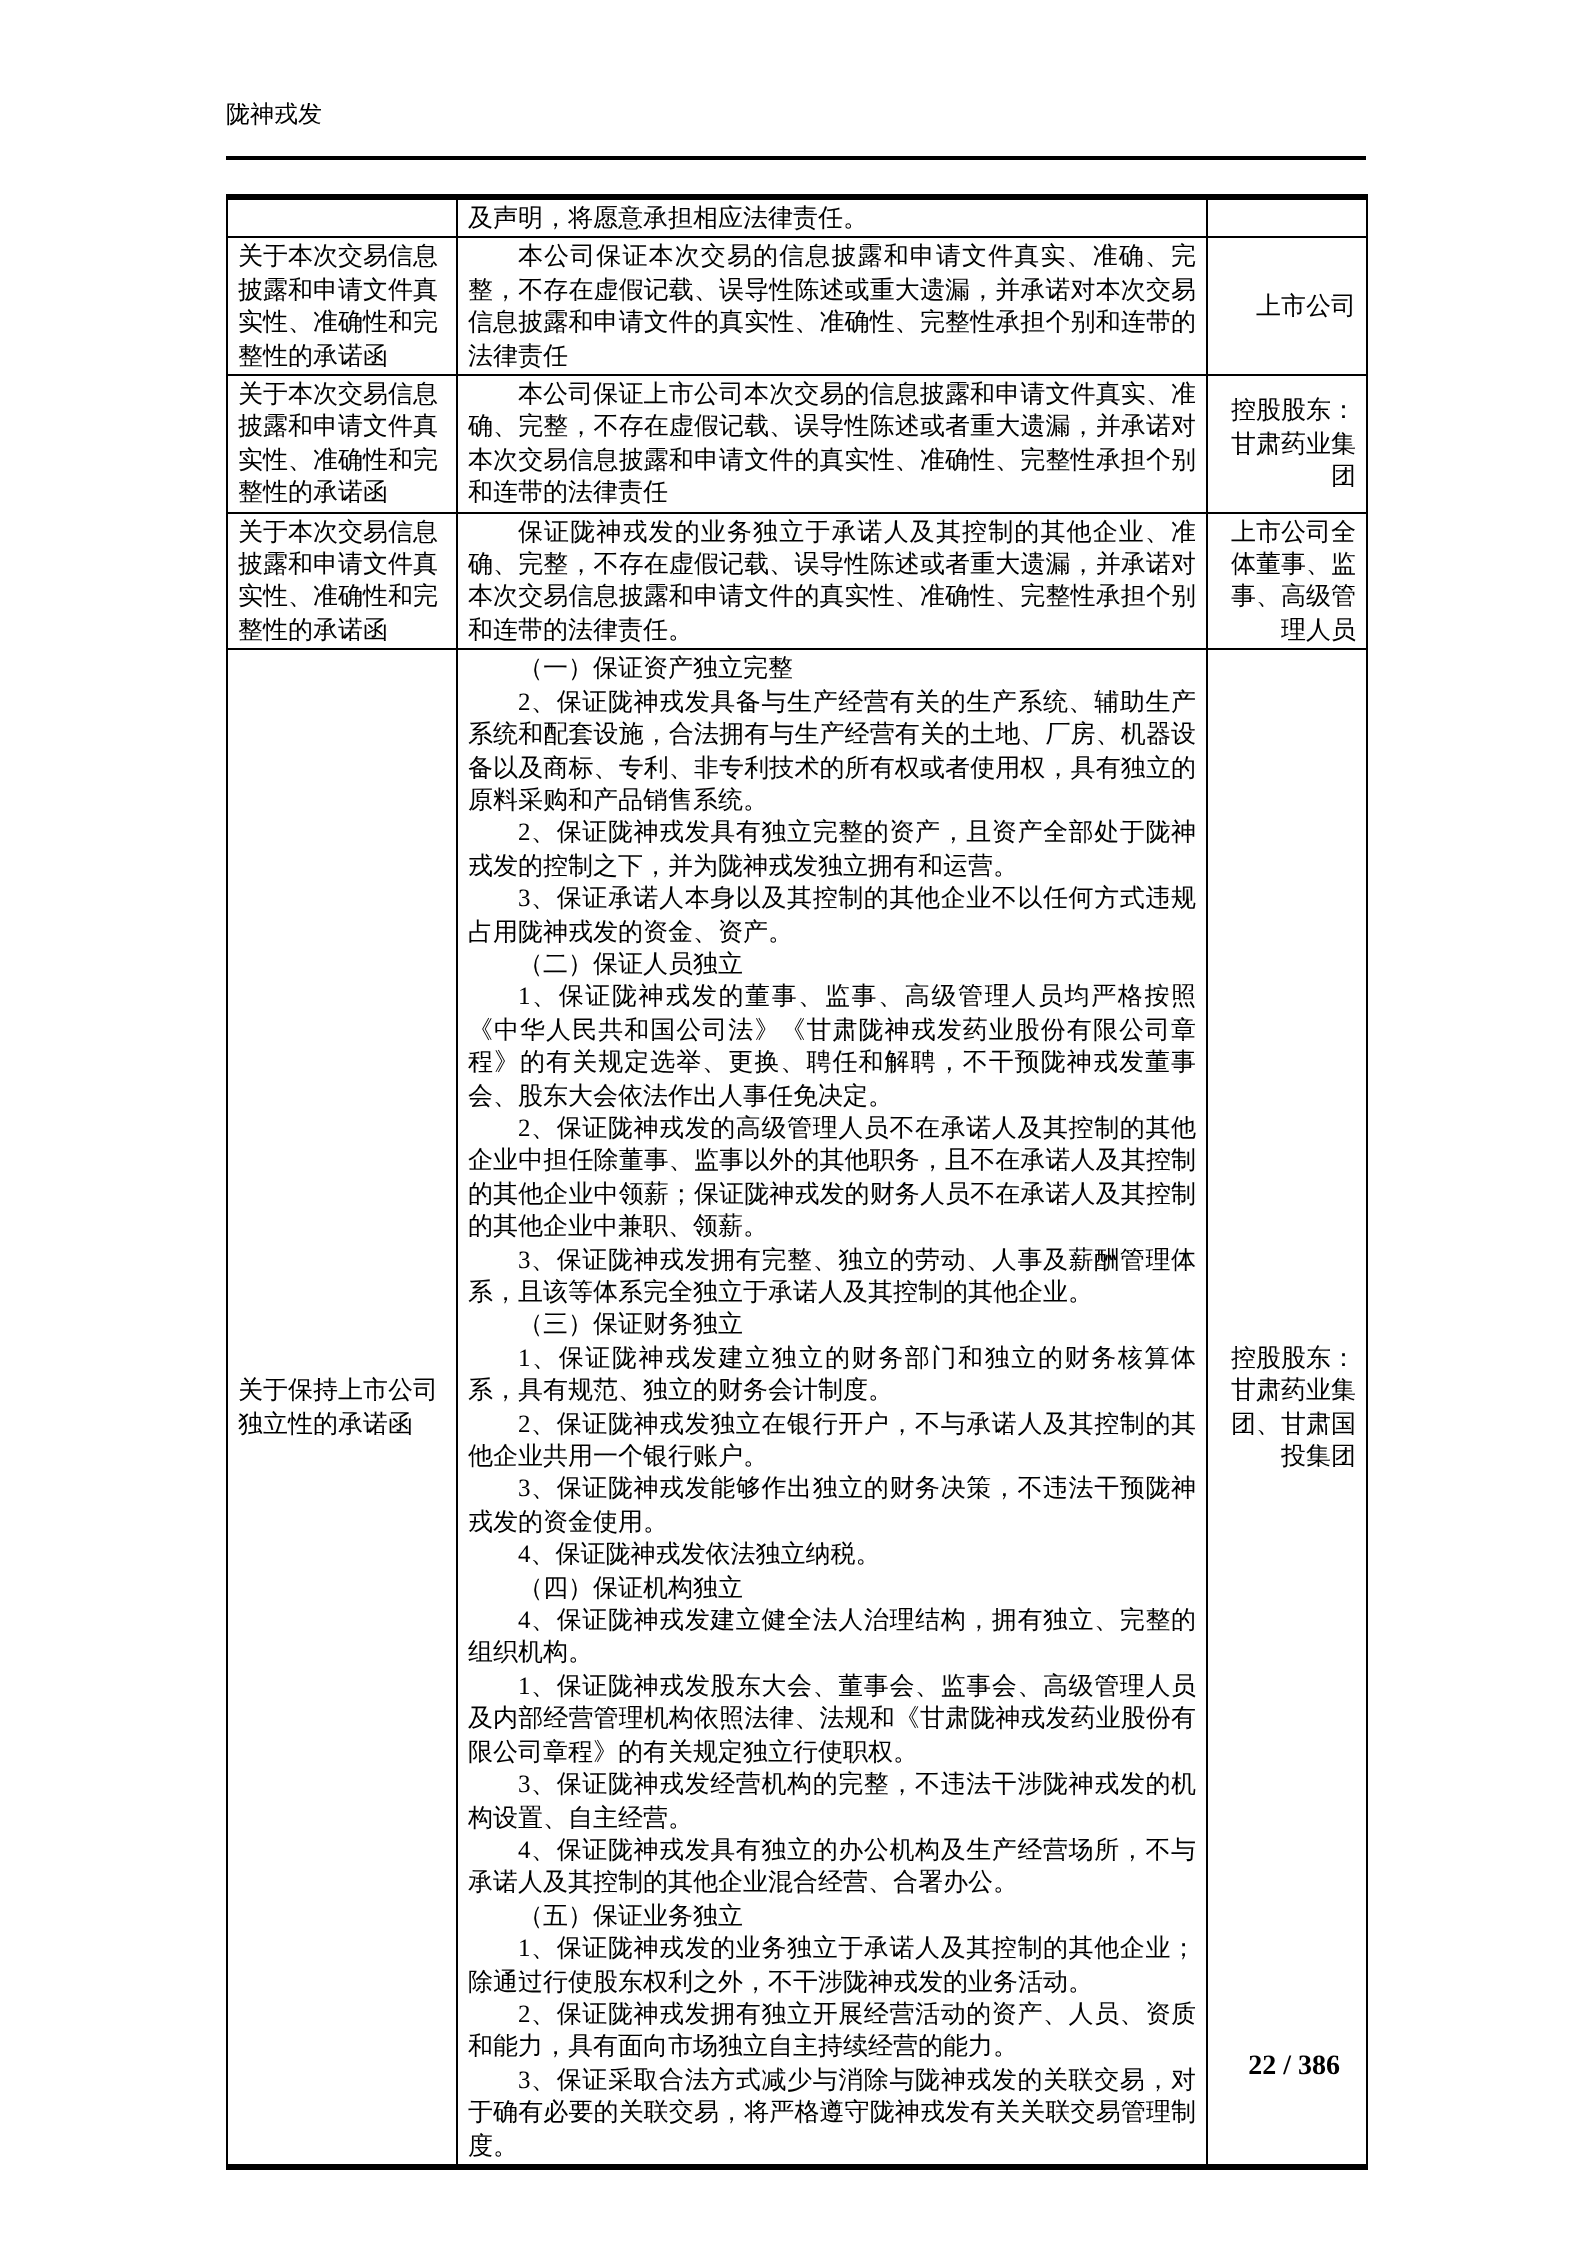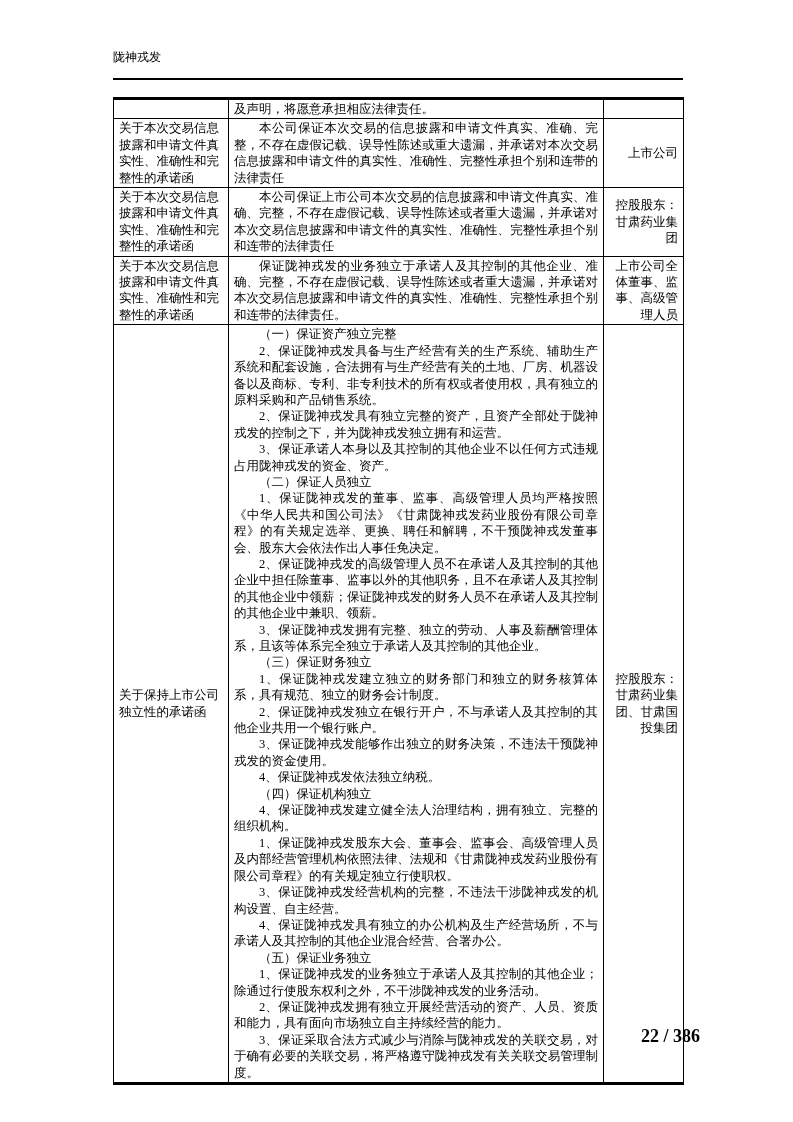--- a/index.html
+++ b/index.html
@@ -59,25 +59,25 @@
     margin: 0;
     text-indent: 2em;
   }
   tr:first-child td.c-content p { text-indent: 0; }
   td.c-party {
     text-align: right;
     padding: 1px 7px;
   }
   .footer {
     position: absolute;
-    left: 130px; top: 1026px;
+    left: 100px; top: 1026px;
     width: 570px;
     text-align: right;
     font-weight: bold;
-    font-size: 18px;
+    font-size: 14px;
   }
 </style>
 </head>
 <body>
 
 <div class="page">
 
   <div class="header">
     <span>陇神戎发</span>
   </div>

